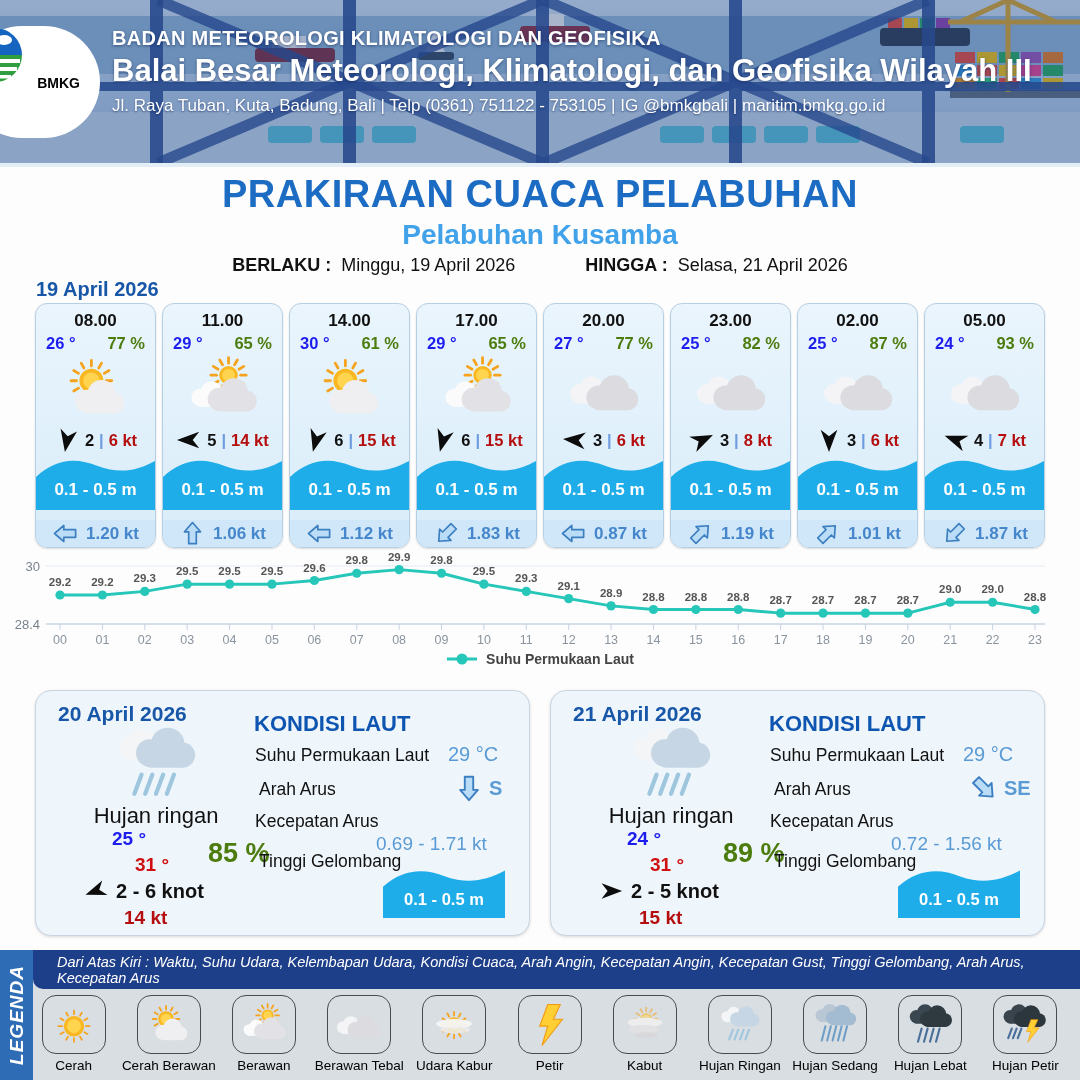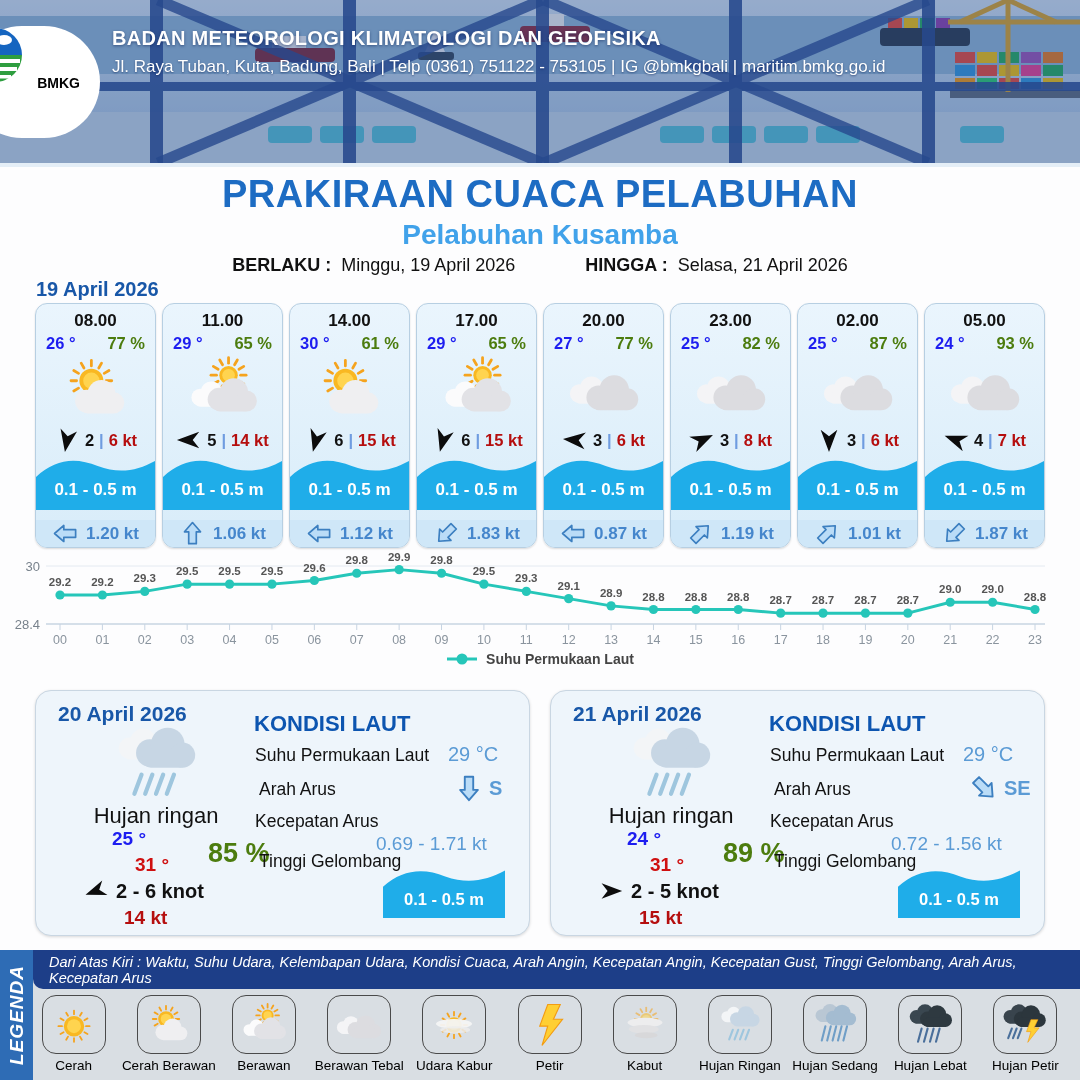--- a/index.html
+++ b/index.html
@@ -66,21 +66,21 @@
   .sea-wave svg{position:absolute;left:0;top:0;}
   .sea-wave .wave-text{top:26px;font-size:16.5px;}
   .arus-cell{position:absolute;display:flex;align-items:center;gap:5px;}
   
   .legend-strip{position:absolute;left:0;top:950px;width:1080px;height:130px;background:#d9dee3;}
   .legend-side{position:absolute;left:0;top:0;width:33px;height:130px;background:#2e6cb5;
                display:flex;align-items:center;justify-content:center;}
   .legend-side span{writing-mode:vertical-rl;transform:rotate(180deg);color:#fff;font-weight:bold;
                     font-style:italic;font-size:19px;letter-spacing:1px;}
   .legend-note{position:absolute;left:33px;top:0;width:1047px;height:39px;background:#1d3e88;color:#fff;
-               font-style:italic;font-size:14.5px;display:flex;align-items:center;padding-left:16px;
+               font-style:italic;font-size:14.5px;display:flex;align-items:center;padding-left:24px;
                box-sizing:border-box;border-bottom-left-radius:10px;}
   .legend-items{position:absolute;left:26px;top:39px;width:1047px;height:91px;display:flex;}
   .legend-item{flex:1;display:flex;flex-direction:column;align-items:center;padding-top:6px;}
   .legend-box{width:62px;height:57px;border:1.6px solid #4a4a4a;border-radius:14px;display:flex;
               align-items:center;justify-content:center;}
   .legend-label{font-size:13.5px;margin-top:4px;color:#000;white-space:nowrap;}
 </style>
 </head>
 <body>
 
@@ -172,20 +172,21 @@
         <ellipse cx="38" cy="14" rx="8" ry="5" fill="#fff"></ellipse>
         <path d="M2,29 a27,27 0 0 0 54,0 Z" fill="#2e9e3f"></path>
         <rect x="4" y="33" width="50" height="4" fill="#fff"></rect>
         <rect x="7" y="41" width="44" height="4" fill="#fff"></rect>
         <rect x="13" y="49" width="32" height="3.5" fill="#fff"></rect>
       </svg>
       <div class="bmkg-label">BMKG</div>
     </div>
     <div class="hdr-text">
       <div class="hdr-line1">BADAN METEOROLOGI KLIMATOLOGI DAN GEOFISIKA</div>
+      <div class="hdr-line2">Balai Besar Meteorologi, Klimatologi, dan Geofisika Wilayah III</div>
       <div class="hdr-line3">Jl. Raya Tuban, Kuta, Badung, Bali | Telp (0361) 751122 - 753105 | IG @bmkgbali | maritim.bmkg.go.id</div>
     </div>
   </div>
   <div class="hdr-sep"></div>
 
   <div class="title-main">PRAKIRAAN CUACA PELABUHAN</div>
   <div class="title-port">Pelabuhan Kusamba</div>
   <div class="dates-row">
     <span><b>BERLAKU :</b>&nbsp;&nbsp;<span>Minggu, 19 April 2026</span></span>
     <span><b>HINGGA :</b>&nbsp;&nbsp;<span>Selasa, 21 April 2026</span></span>

